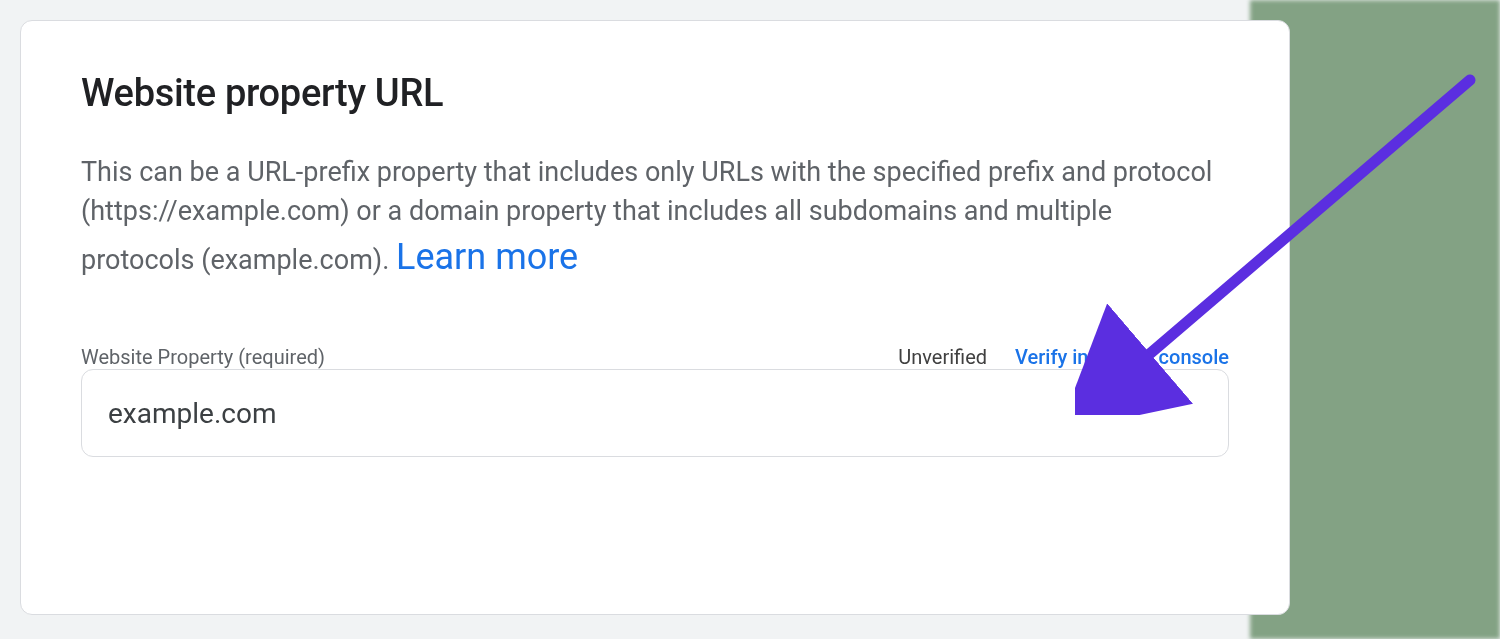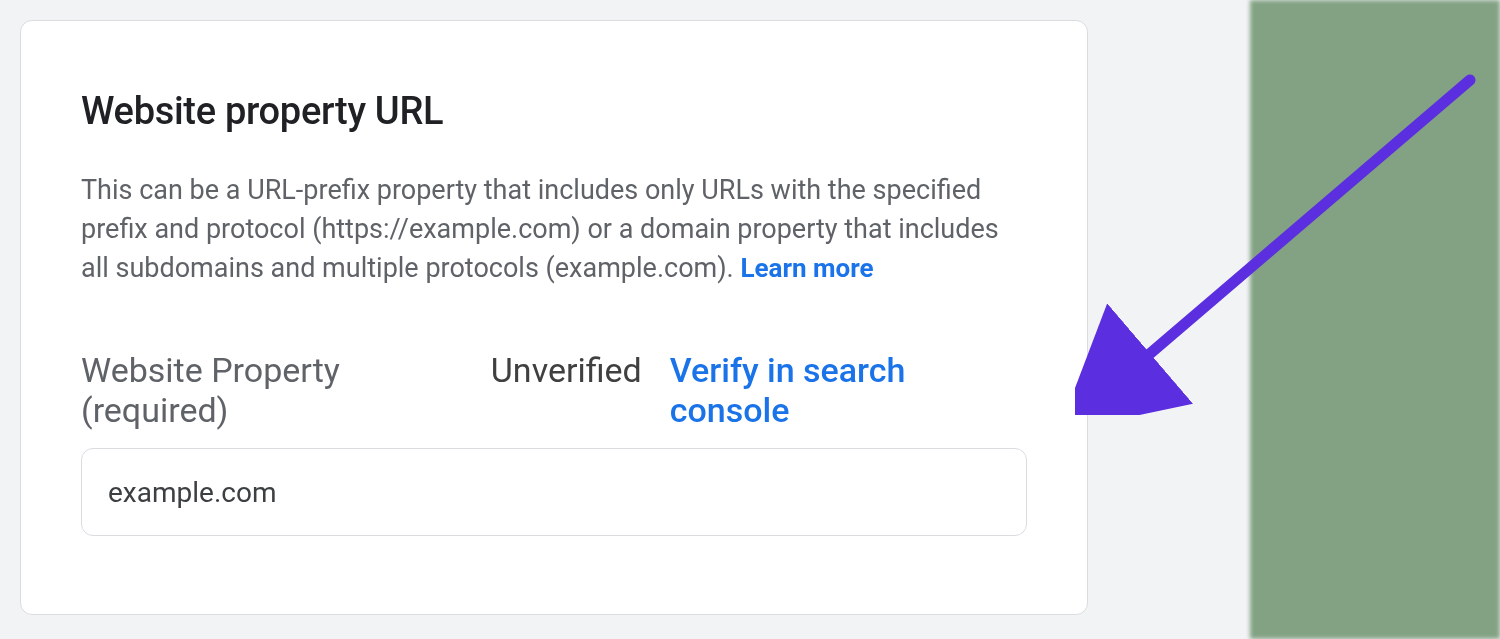--- a/index.html
+++ b/index.html
@@ -25,58 +25,57 @@
       height: 639px;
       background: #3b6e3b;
       opacity: 0.6;
       filter: blur(2px);
     }
     
     .card {
       position: absolute;
       left: 20px;
       top: 20px;
-      width: 1068px;
+      width: 1270px;
       height: 595px;
       background: #ffffff;
       border: 1px solid #dadce0;
       border-radius: 12px;
-      padding: 68px 60px 50px 60px;
+      padding: 50px 60px 50px 60px;
     }
     
     .card-title {
       font-size: 38px;
       font-weight: 500;
       color: #202124;
       margin-bottom: 38px;
       letter-spacing: -0.3px;
     }
     
     .card-description {
       font-size: 27px;
       font-weight: 400;
       color: #5f6368;
       line-height: 1.45;
       margin-bottom: 62px;
     }
     
     .learn-more-link {
       color: #1a73e8;
-      font-weight: 700;
+      font-weight: 400;
       text-decoration: none;
       cursor: pointer;
-      font-size: 26px;
+      font-size: 36px;
     }
     
     .field-label-row {
       display: flex;
       justify-content: space-between;
       align-items: baseline;
-      margin-bottom: 18px;
-      font-size: 34px;
+      font-size: 20px;
     }
     
     .field-label {
       color: #5f6368;
       font-weight: 400;
     }
     
     .field-status-group {
       display: flex;
       align-items: baseline;

